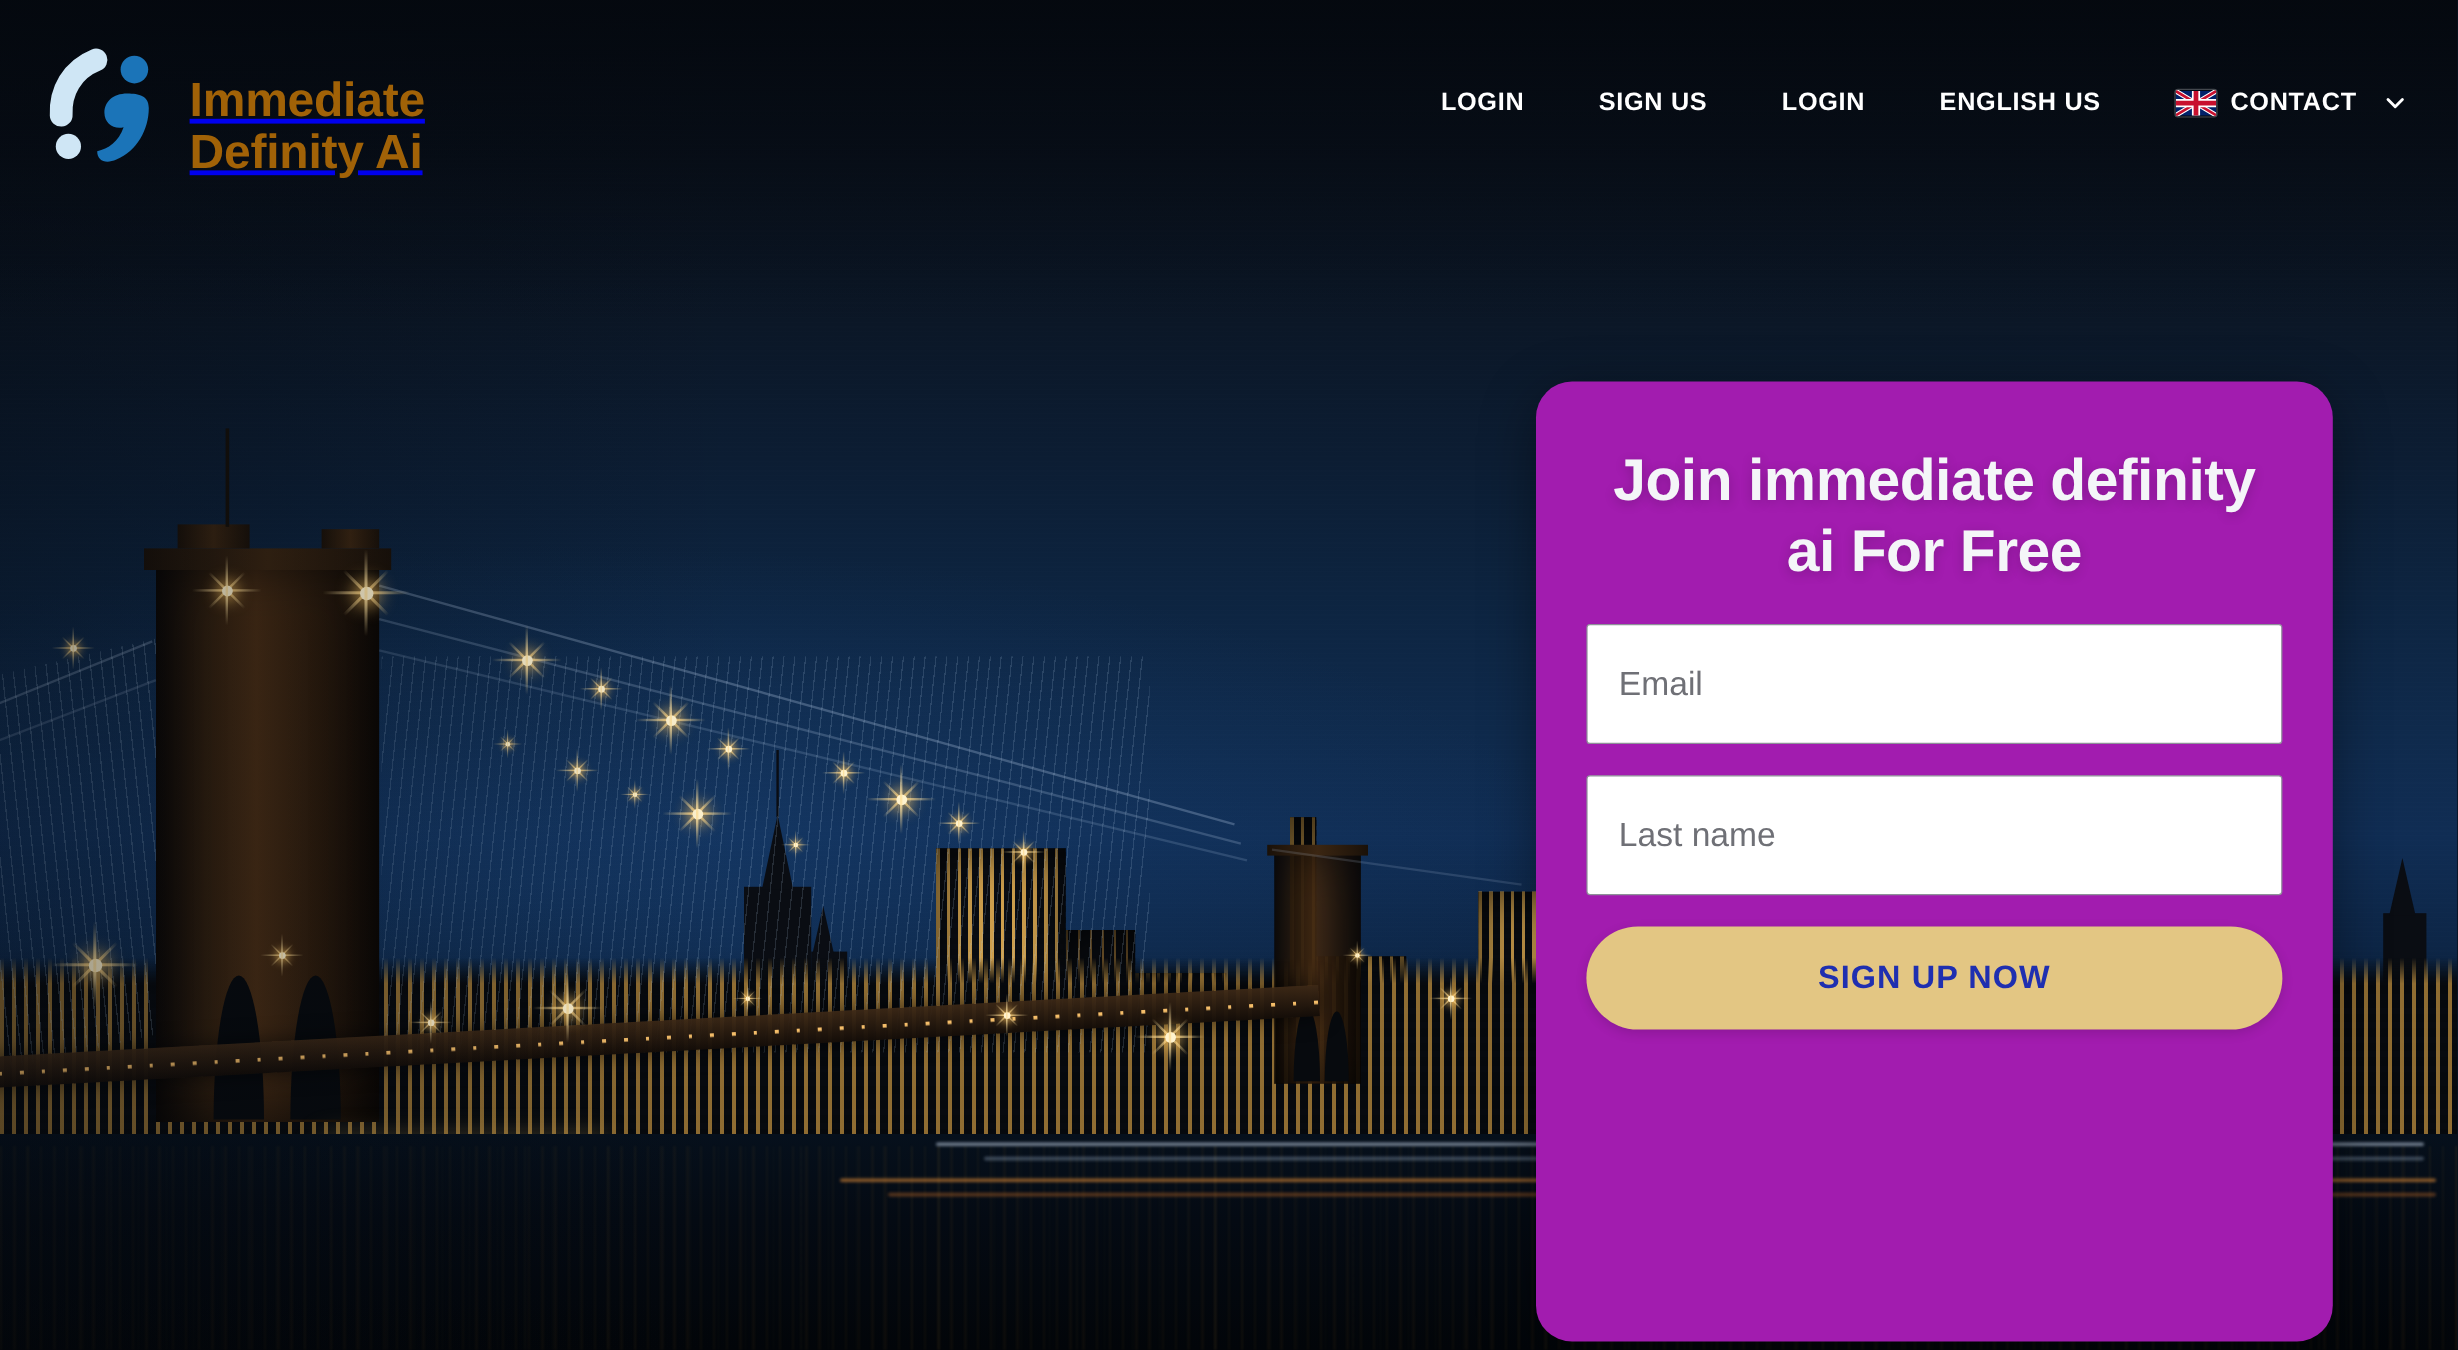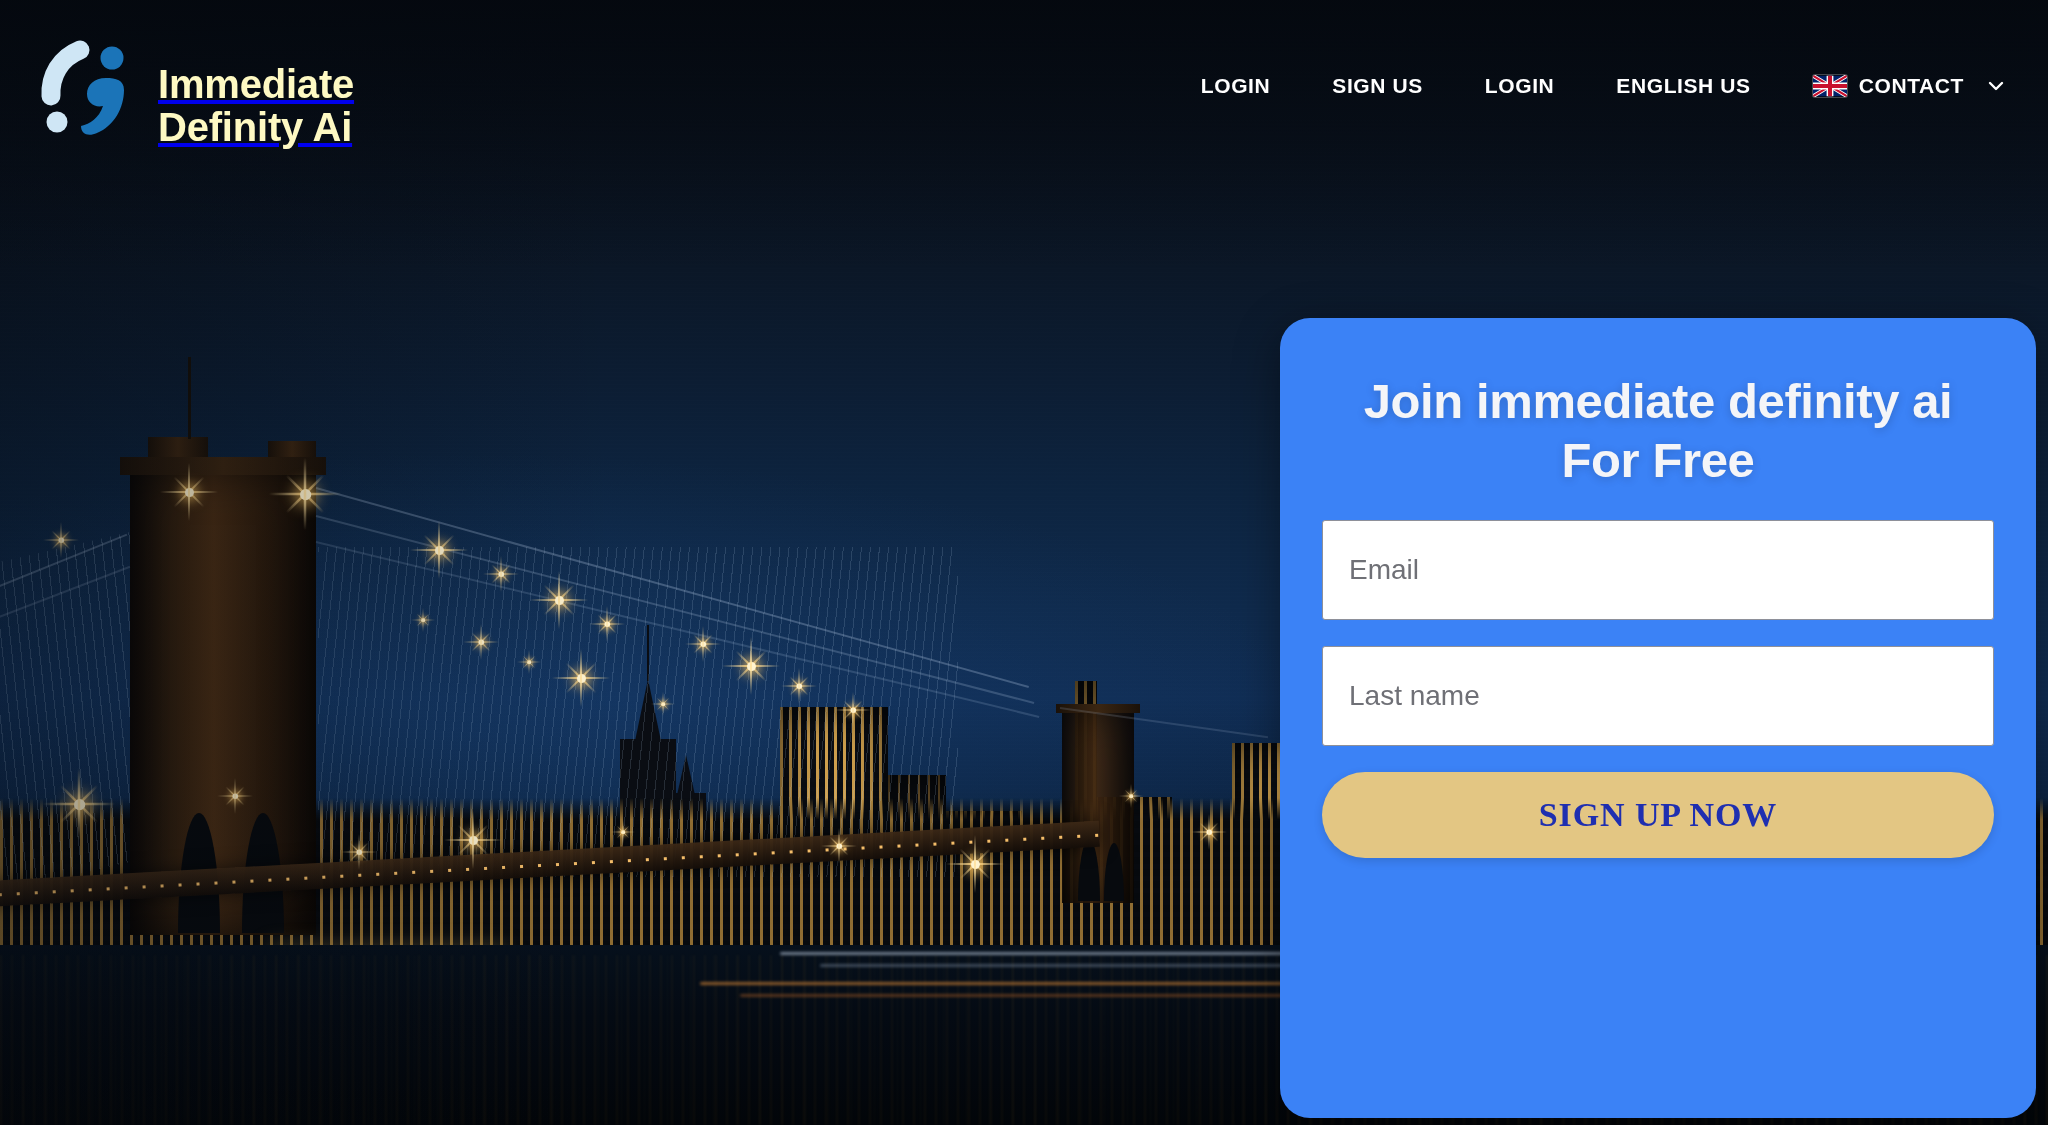--- a/index.html
+++ b/index.html
@@ -206,21 +206,21 @@
 
   
   .header {
     position:absolute; top:0; left:0; right:0; height:172px;
     display:flex; align-items:center; z-index:20;
   }
 
   .logo { display:flex; align-items:center; gap:22px; margin-left:40px; }
   .logo-mark { position:relative; width:96px; height:104px; flex:none; }
   .logo-text {
-    font-size:40px; font-weight:700; color:#fef9c3;
+    font-size:40px; font-weight:700; color:#a16207;
     line-height:1.08; letter-spacing:-.2px; white-space:pre-line;margin-top:40px;
   }
 
   .nav {
     margin-left:auto; margin-right:42px;
     display:flex; align-items:center; gap:62px;
   }
   .nav-link {
     color:#ffffff; font-size:21px; font-weight:700;
     letter-spacing:.6px; text-decoration:none; white-space:nowrap;
@@ -236,43 +236,43 @@
   
   .hero-title {
     position:absolute; left:42px; top:315px; z-index:15;
     color:#ffffff; font-size:62px; font-weight:700;
     letter-spacing:-.8px; line-height:1.1;
     text-shadow:0 2px 18px rgba(0,0,0,.55);
   }
 
   
   .signup-card {
-    position:absolute; left:1280px; top:318px; width:756px; height:800px;
-    background:#3b82f6; border-radius:30px;
+    position:absolute; left:1280px; top:318px; width:664px; height:800px;
+    background:#a21caf; border-radius:30px;
     padding:40px 42px 0 42px; z-index:25;
     box-shadow:0 12px 46px rgba(0,0,0,.40);
   }
   .card-title {
     color:#f4f5f8; font-size:49px; font-weight:700;
     text-align:center; line-height:1.2; letter-spacing:-.4px;
     margin:14px 6px 30px 6px;
     text-shadow:0 2px 10px rgba(0,0,0,.18);
   }
   .field {
     display:block; width:100%; height:100px;
     background:#ffffff; border:1px solid #8e9099; border-radius:3px;
     font-family:"Liberation Sans", sans-serif; font-size:28px; color:#2c2c30;
     padding:0 26px; margin-bottom:26px; outline:none;
   }
   .field::placeholder { color:#6f7076; }
   .signup-btn {
     display:block; width:100%; height:86px;
     background:#e3c683; border:none; border-radius:46px;
-    font-family:Liberation Serif, serif;
-    font-size:34px; font-weight:700; letter-spacing:.9px;
+    font-family:Liberation Sans, sans-serif;
+    font-size:27px; font-weight:700; letter-spacing:.9px;
     color:#1f2fb0; cursor:pointer;
     box-shadow:0 3px 10px rgba(0,0,0,.14);
   }
 </style>
 </head>
 <body>
 
 <div class="page">
 
   <div class="bg">

